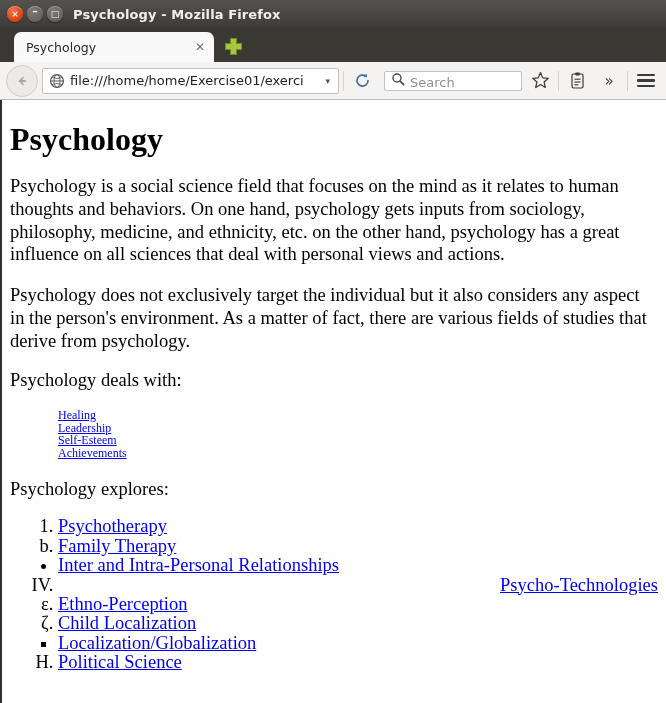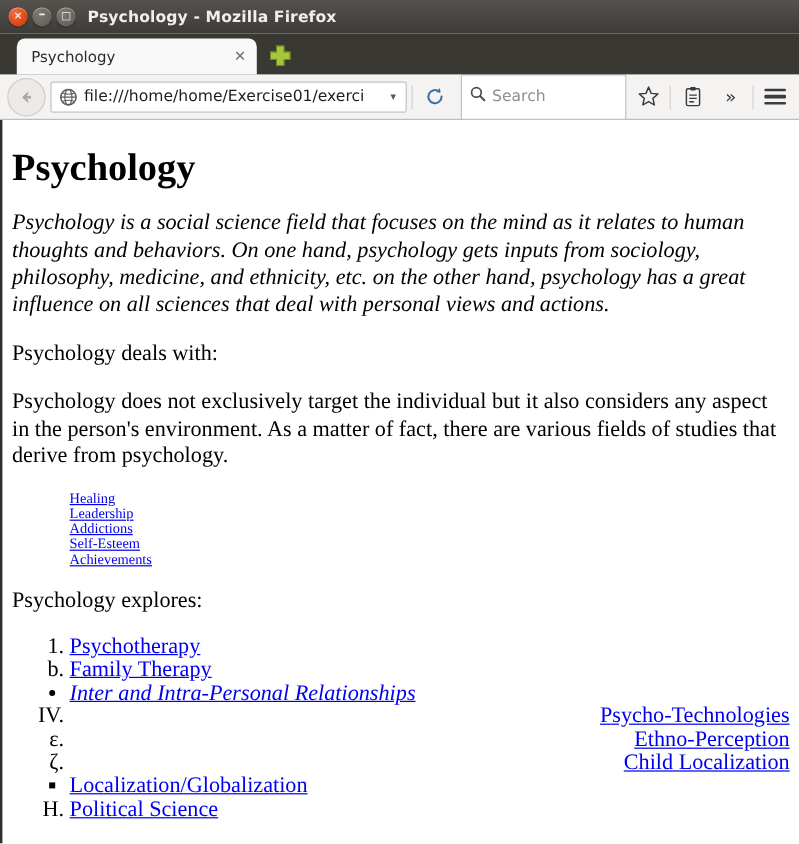--- a/index.html
+++ b/index.html
@@ -212,26 +212,26 @@
     background: #d4d3d2;
     flex: 0 0 1px;
   }
   .reloadbtn {
     width: 28px; height: 28px;
     display: flex; align-items: center; justify-content: center;
     flex: 0 0 28px;
   }
   .searchbar {
     flex: 0 0 138px;
-    height: 38px;
+    height: 20px;
     background: #ffffff;
     border: 1px solid #c3c2c1;
     border-radius: 2px;
     display: flex;
-    align-items: center;
+    align-items: flex-end;
     padding: 0 6px;
     box-sizing: border-box;
     margin-left: 4px;
   }
   .search-ico { flex: 0 0 14px; margin-right: 5px; }
   .search-placeholder {
     font-size: 13px;
     color: #8f8f8f;
     font-family: "DejaVu Sans", sans-serif;
   }
@@ -266,44 +266,44 @@
     font-weight: bold;
     margin: 14px 0 18px 0;
     line-height: 1.1;
     font-family: "Liberation Serif", "DejaVu Serif", serif;
   }
   .content p {
     font-size: 18.5px;
     line-height: 1.23;
     margin: 0 0 17px 0;
   }
-  .content p.lead { margin-bottom: 18px; font-style: italic; }
+  .content p.lead { margin-bottom: 18px; }
 
   ul.plain {
     list-style: none;
     margin: 0 0 18px 0;
     padding-left: 48px;
   }
   ul.plain li {
     font-size: 12px;
     line-height: 1.05;
   }
   ol.mixed {
     margin: 8px 0 0 0;
     padding-left: 48px;
   }
   ol.mixed li {
     font-size: 18.5px;
     line-height: 1.05;
   }
   ol.mixed li.t-decimal  { list-style-type: decimal; }
   ol.mixed li.t-loweralpha { list-style-type: lower-alpha; }
-  ol.mixed li.t-disc     { list-style-type: disc; font-style: italic; }
+  ol.mixed li.t-disc     { list-style-type: disc; }
   ol.mixed li.t-upperroman { list-style-type: upper-roman; text-align: right; }
-  ol.mixed li.t-lowergreek { list-style-type: lower-greek; text-align: right; }
+  ol.mixed li.t-lowergreek { list-style-type: lower-greek; }
   ol.mixed li.t-square   { list-style-type: square; }
   ol.mixed li.t-upperalpha { list-style-type: upper-alpha; }
 
   .content a {
     color: #0000ee;
     text-decoration: underline;
   }
 </style>
 </head>
 <body>
@@ -410,28 +410,27 @@
           <span></span>
           <span></span>
       </span>
     </div>
   </div>
 
   <div class="content">
     <h1>Psychology</h1>
 
     <p class="lead">Psychology is a social science field that focuses on the mind as it relates to human thoughts and behaviors. On one hand, psychology gets inputs from sociology, philosophy, medicine, and ethnicity, etc. on the other hand, psychology has a great influence on all sciences that deal with personal views and actions.</p>
+    <p>Psychology does not exclusively target the individual but it also considers any aspect in the person's environment. As a matter of fact, there are various fields of studies that derive from psychology.</p>
+
     <p>Psychology deals with:</p>
-
-    <p>Psychology does not exclusively target the individual but it also considers any aspect in the person's environment. As a matter of fact, there are various fields of studies that derive from psychology.</p>
 
     <ul class="plain">
       <li><a href="#">Healing</a></li>
       <li><a href="#">Leadership</a></li>
-      <li><a href="#">Addictions</a></li>
       <li><a href="#">Self-Esteem</a></li>
       <li><a href="#">Achievements</a></li>
     </ul>
 
     <p>Psychology explores:</p>
 
     <ol class="mixed">
       <li class="t-decimal" value="1"><a href="#">Psychotherapy</a></li>
       <li class="t-loweralpha" value="2"><a href="#">Family Therapy</a></li>
       <li class="t-disc" value="3"><a href="#">Inter and Intra-Personal Relationships</a></li>

